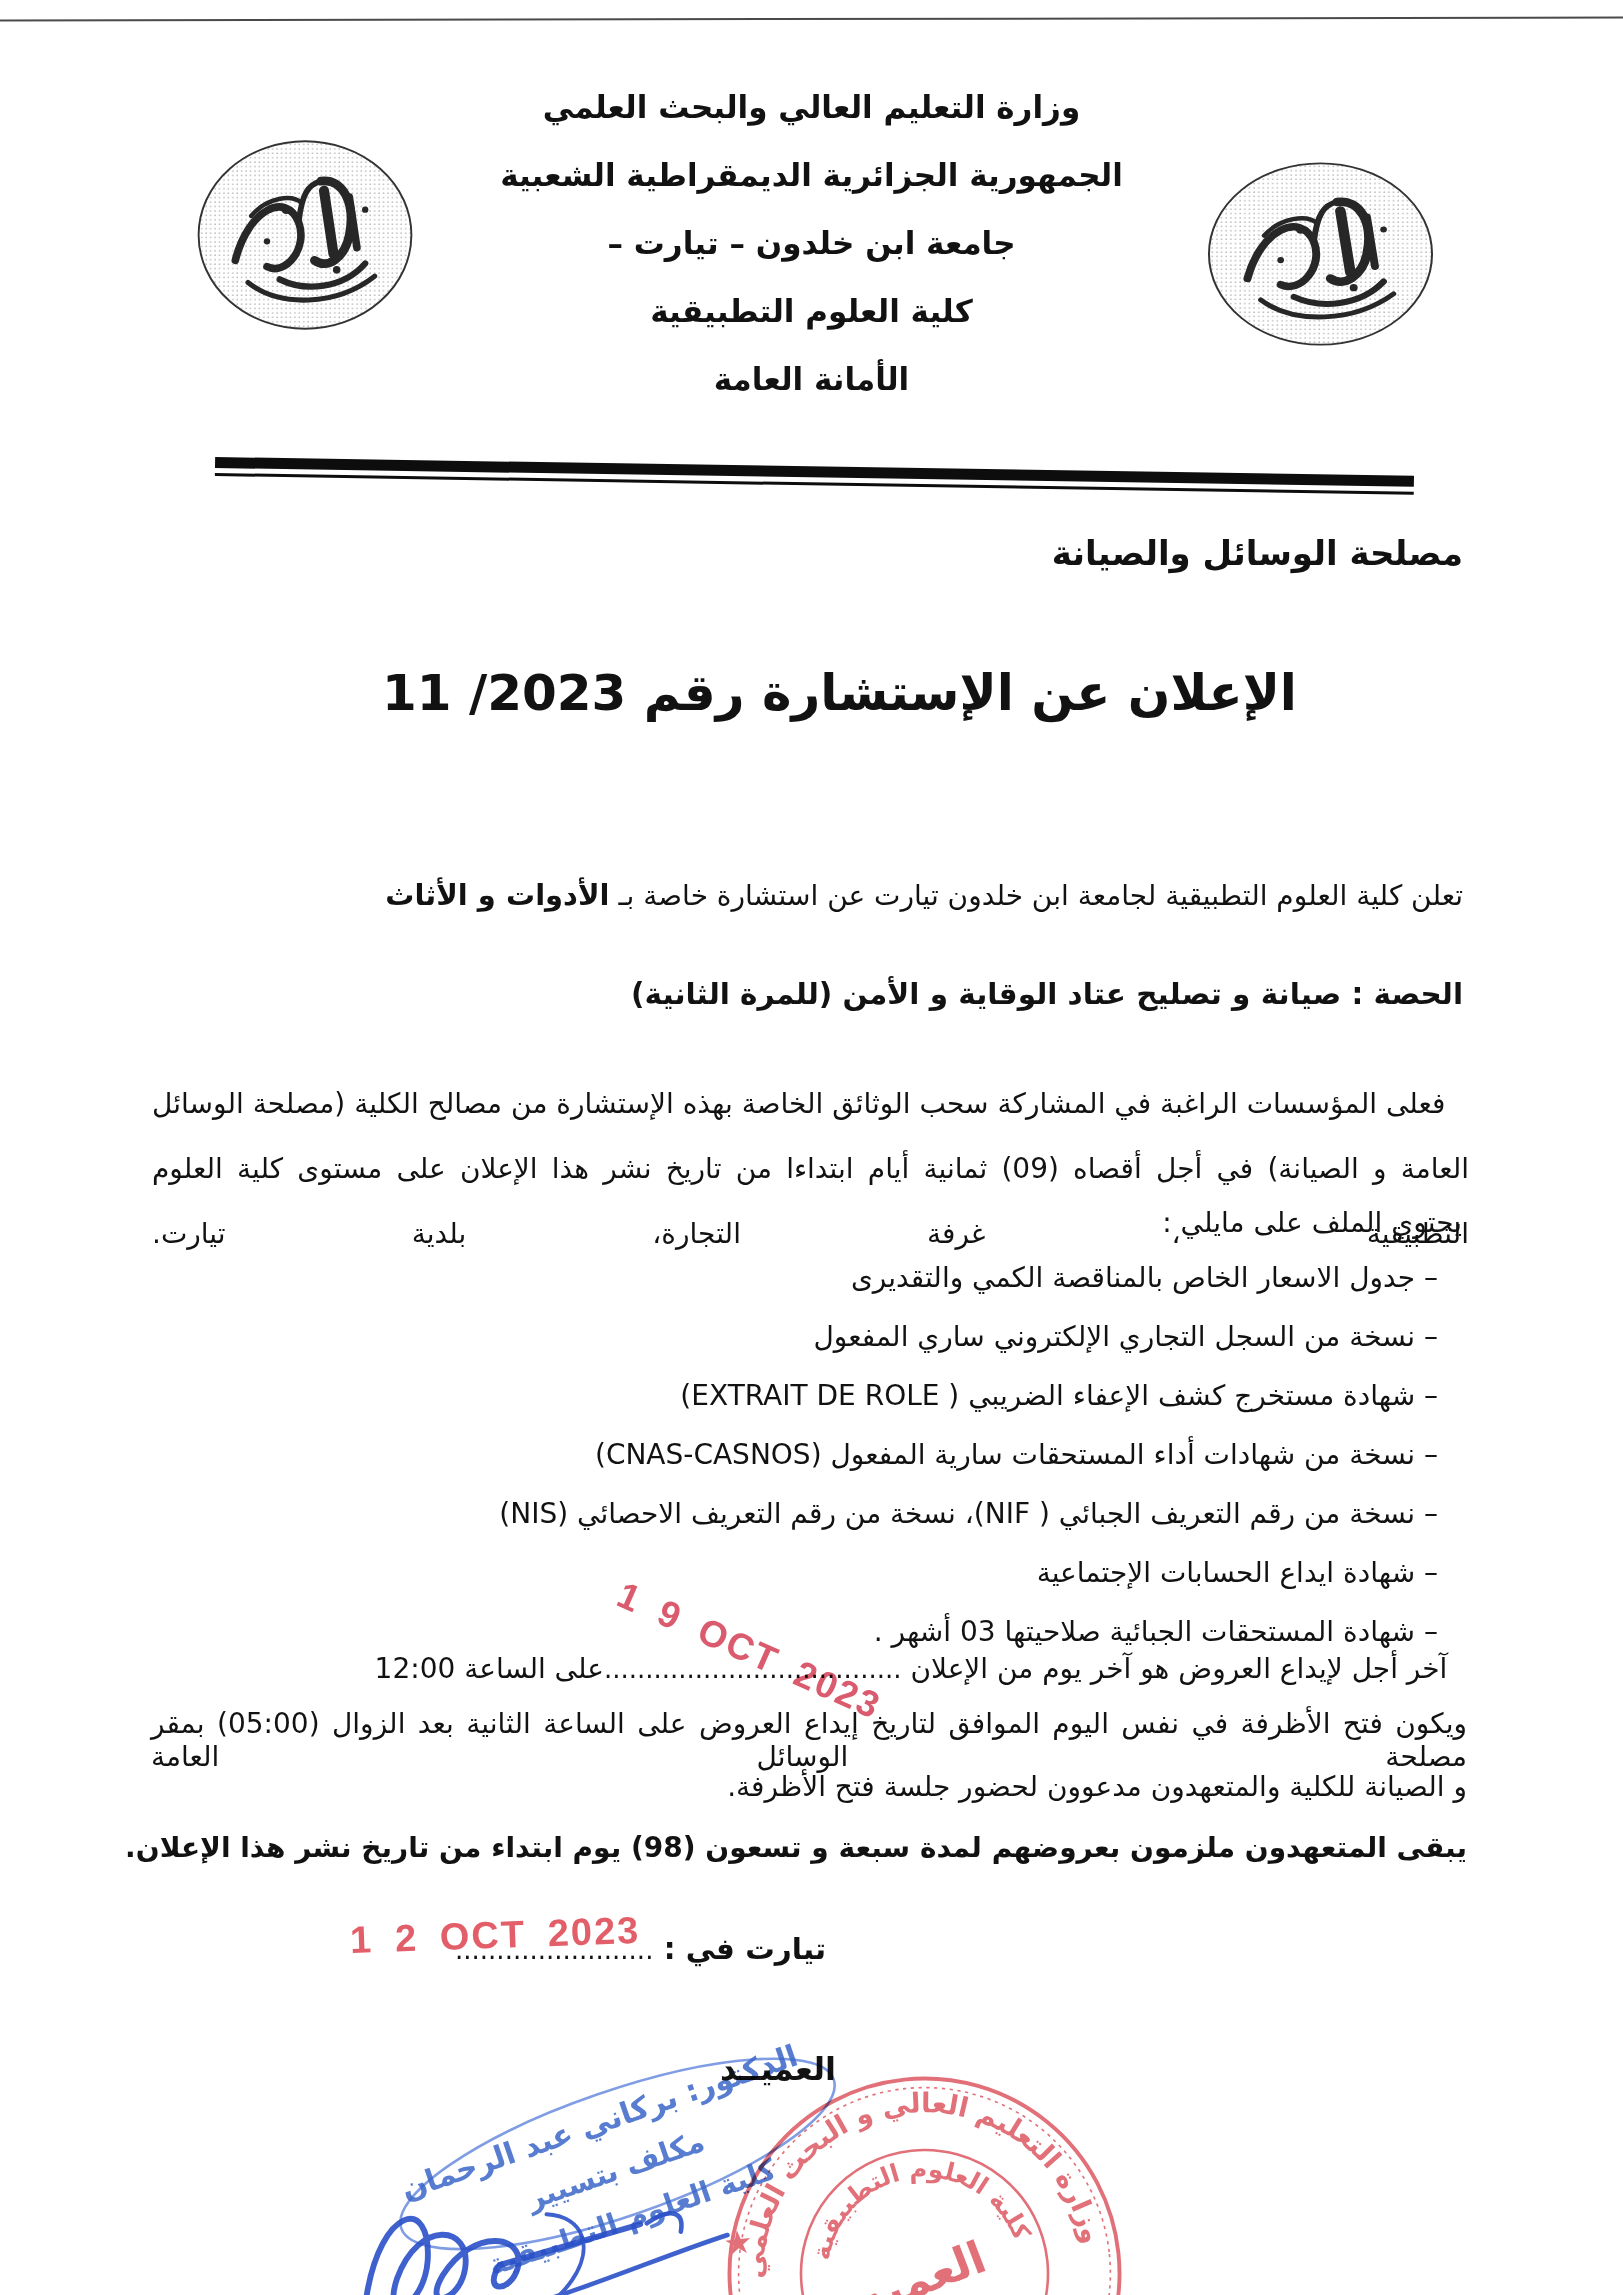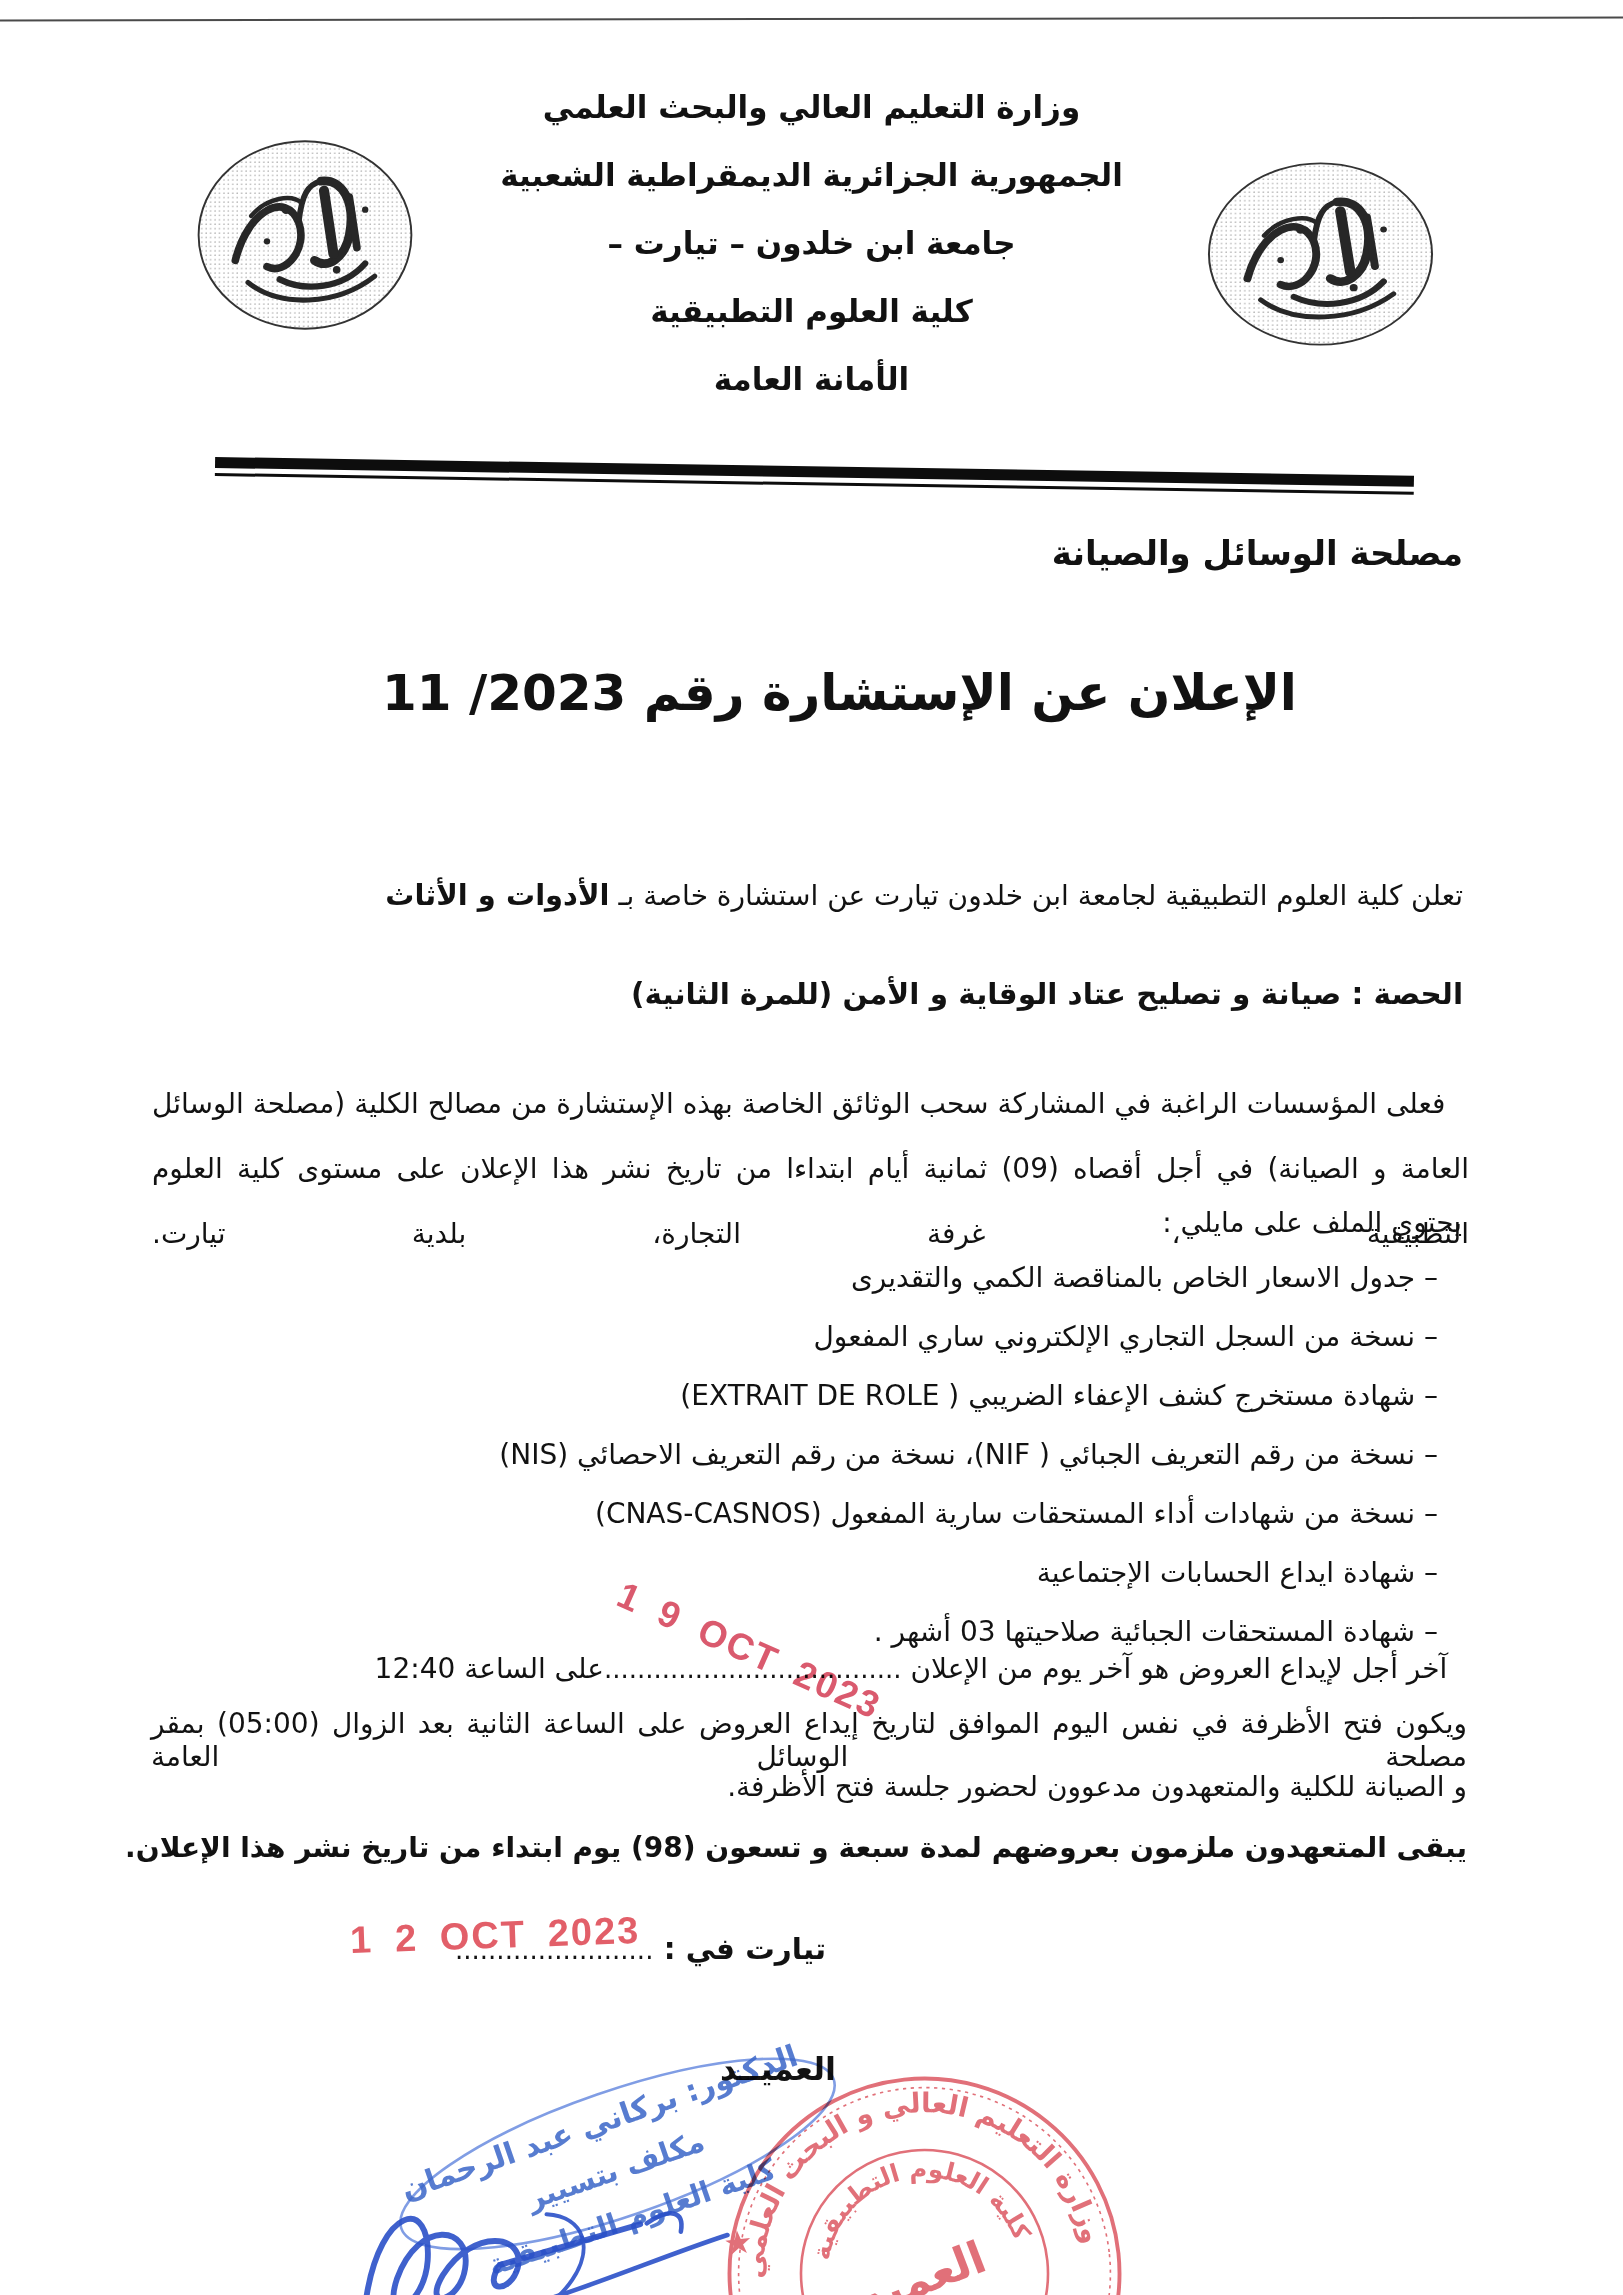--- a/index.html
+++ b/index.html
@@ -131,27 +131,27 @@
   <div class="abs lot">الحصة : صيانة و تصليح عتاد الوقاية و الأمن (للمرة الثانية)</div>
 
   <div class="abs bodypara">فعلى المؤسسات الراغبة في المشاركة سحب الوثائق الخاصة بهذه الإستشارة من مصالح الكلية (مصلحة الوسائل العامة و الصيانة) في أجل أقصاه (09) ثمانية أيام ابتداءا من تاريخ نشر هذا الإعلان على مستوى كلية العلوم التطبيقية ، غرفة التجارة، بلدية تيارت.</div>
 
   <div class="abs list-intro">يحتوي الملف على مايلي :</div>
 
   <div class="abs list">
     <div class="item"><span>–</span> <span>جدول الاسعار الخاص بالمناقصة  الكمي والتقديرى</span></div>
     <div class="item"><span>–</span> <span>نسخة من السجل التجاري الإلكتروني ساري المفعول</span></div>
     <div class="item"><span>–</span> <span>شهادة مستخرج كشف الإعفاء الضريبي ( EXTRAIT DE ROLE)</span></div>
+    <div class="item"><span>–</span> <span>نسخة من شهادات أداء المستحقات سارية المفعول (CNAS-CASNOS)</span></div>
     <div class="item"><span>–</span> <span>نسخة من رقم التعريف الجبائي ( NIF)، نسخة من رقم التعريف الاحصائي (NIS)</span></div>
-    <div class="item"><span>–</span> <span>نسخة من شهادات أداء المستحقات سارية المفعول (CNAS-CASNOS)</span></div>
     <div class="item"><span>–</span> <span>شهادة ايداع الحسابات الإجتماعية</span></div>
     <div class="item"><span>–</span> <span>شهادة المستحقات الجبائية صلاحيتها 03 أشهر .</span></div>
   </div>
 
-  <div class="abs deadline"><span>آخر أجل لإيداع العروض هو آخر يوم من الإعلان</span> <span class="dots">....................................</span><span>على الساعة 12:40</span></div>
+  <div class="abs deadline"><span>آخر أجل لإيداع العروض هو آخر يوم من الإعلان</span> <span class="dots">....................................</span><span>على الساعة 12:00</span></div>
 
   <div class="abs date-stamp stamp1">1 9 OCT 2023</div>
 
   <div class="abs open1">ويكون فتح الأظرفة في نفس اليوم الموافق لتاريخ إيداع العروض على الساعة الثانية بعد الزوال (05:00) بمقر مصلحة الوسائل العامة</div>
   <div class="abs open2">و الصيانة للكلية والمتعهدون مدعوون لحضور جلسة فتح الأظرفة.</div>
 
   <div class="abs validity">يبقى المتعهدون ملزمون بعروضهم لمدة سبعة و تسعون (98) يوم ابتداء من تاريخ نشر هذا الإعلان.</div>
 
   <div class="abs place"><span class="lbl">تيارت في : </span><span class="dots">........................</span></div>
 

